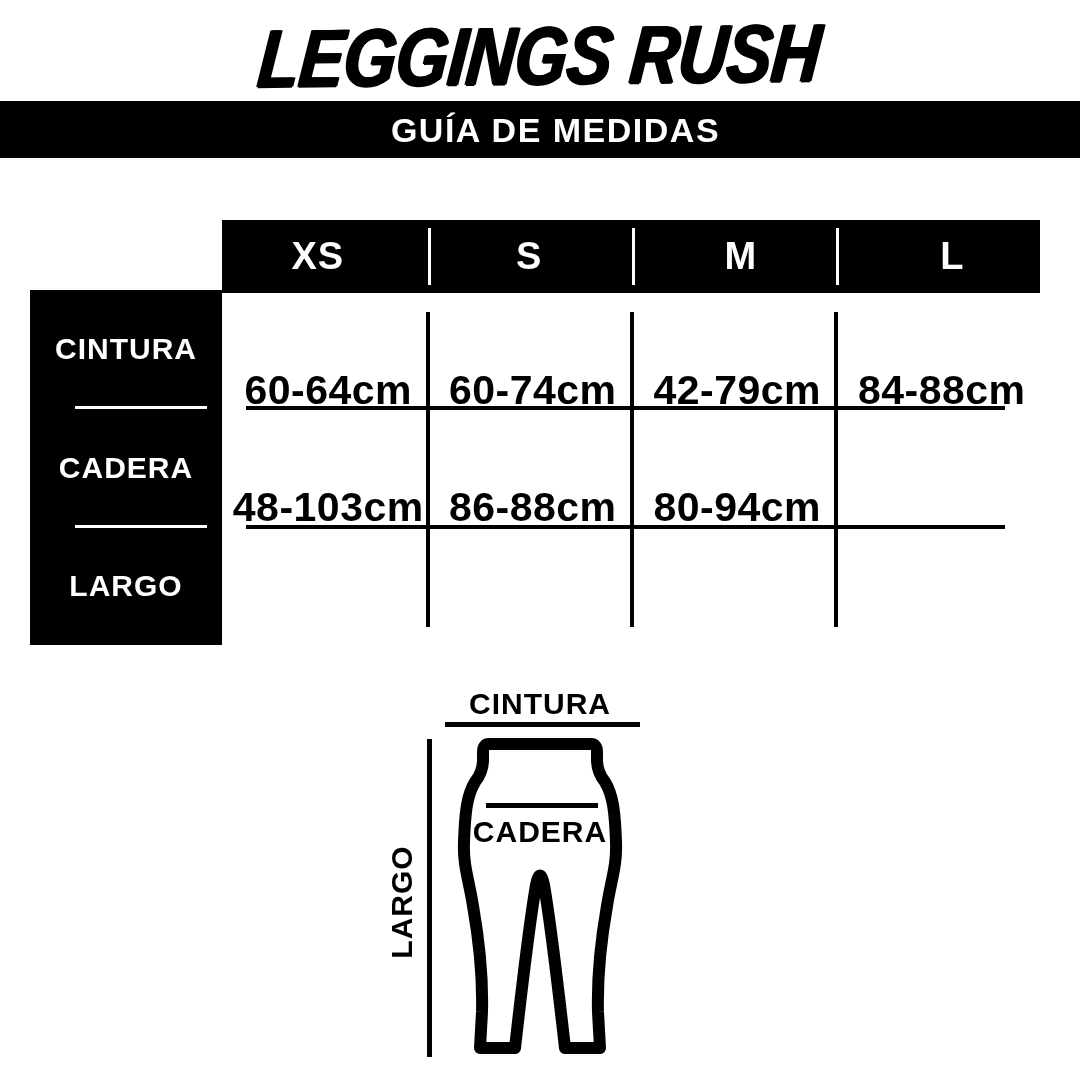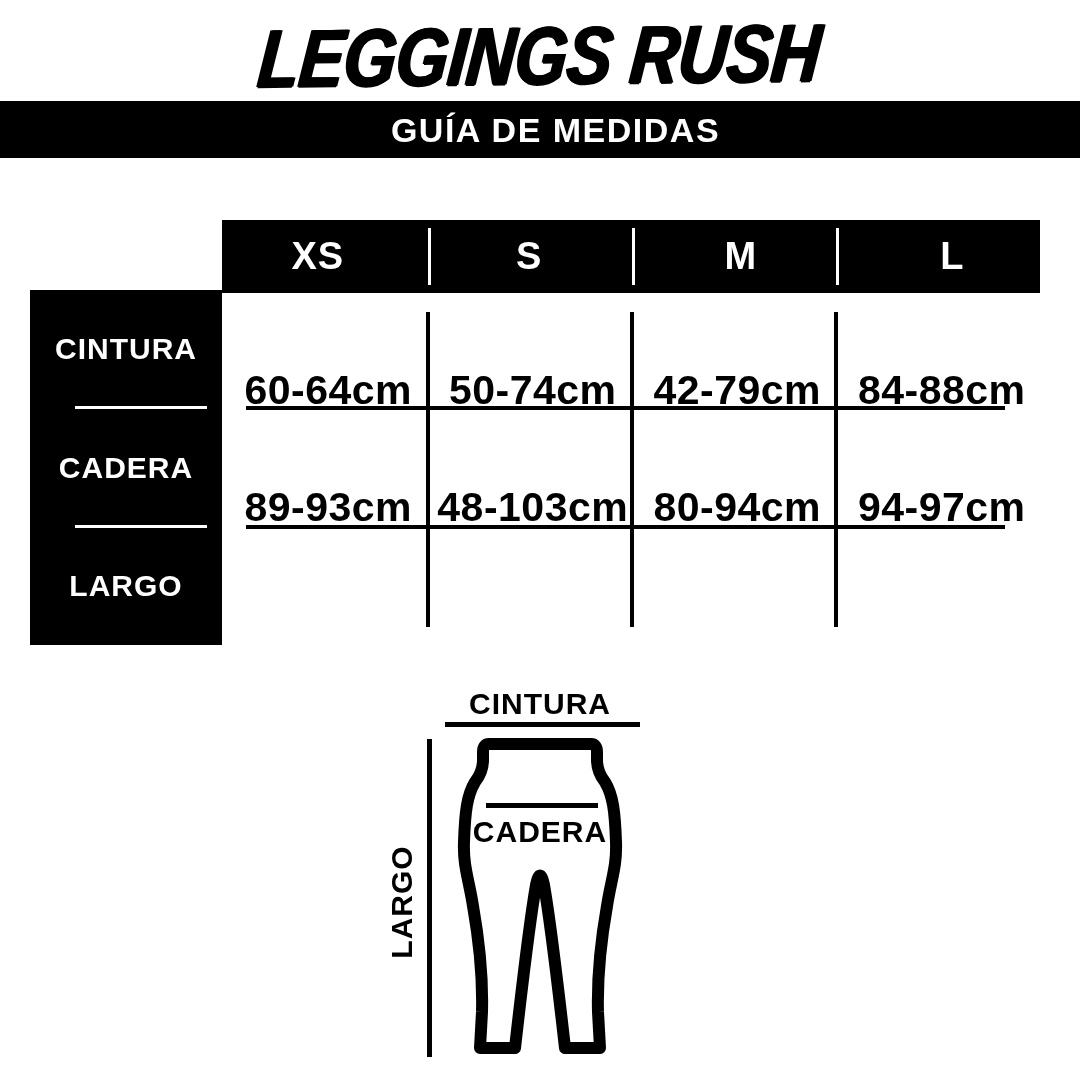--- a/index.html
+++ b/index.html
@@ -105,27 +105,26 @@
   <div class="row-labels">
     <div class="rcell" style="top:0;height:118px;">CINTURA</div>
     <div class="rcell" style="top:118px;height:119px;">CADERA</div>
     <div class="rcell" style="top:237px;height:118px;">LARGO</div>
     <div class="rsep" style="top:116px;"></div>
     <div class="rsep" style="top:235px;"></div>
   </div>
 
   <div class="values">
     <div class="vcell">60-64cm</div>
-    <div class="vcell">50-74cm</div>
+    <div class="vcell">60-74cm</div>
     <div class="vcell">42-79cm</div>
     <div class="vcell">84-88cm</div>
-    <div class="vcell">89-93cm</div>
     <div class="vcell">48-103cm</div>
+    <div class="vcell">86-88cm</div>
     <div class="vcell">80-94cm</div>
-    <div class="vcell">94-97cm</div>
   </div>
 
   <div class="hline" style="top:406px;"></div>
   <div class="hline" style="top:525px;"></div>
   <div class="vline" style="left:426px;"></div>
   <div class="vline" style="left:630px;"></div>
   <div class="vline" style="left:834px;"></div>
 
   <div class="diagram-label cintura-label">CINTURA</div>
   <div class="cintura-line"></div>

